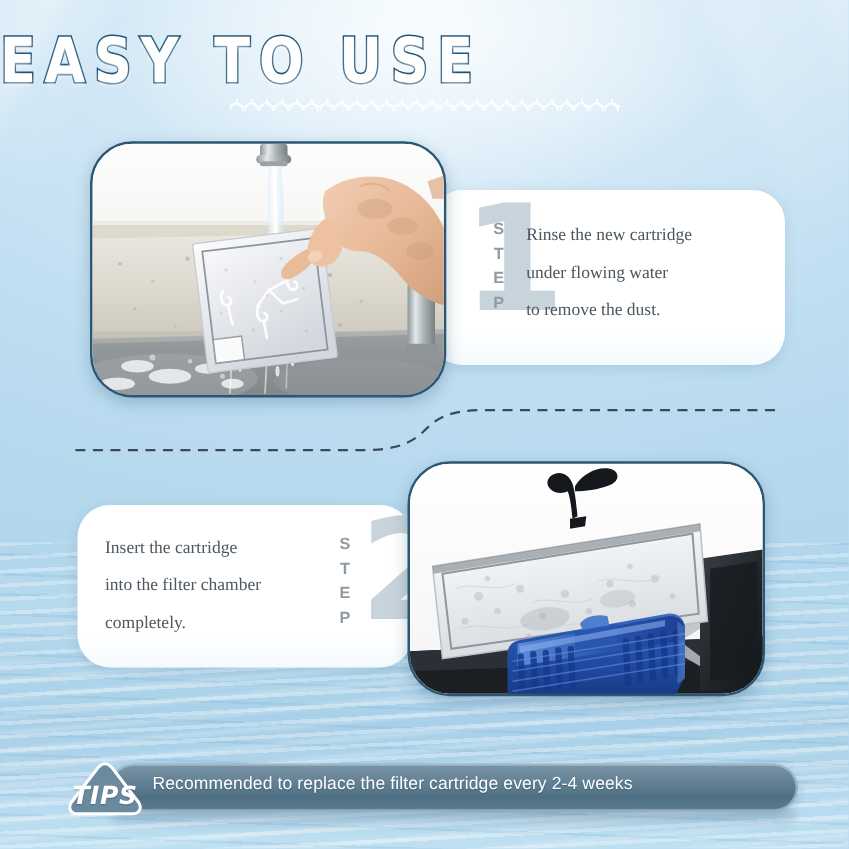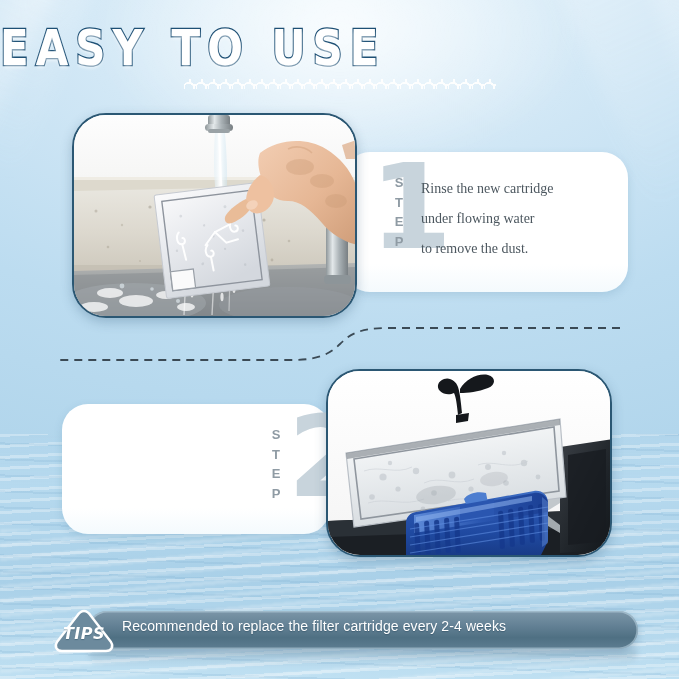--- a/index.html
+++ b/index.html
@@ -140,21 +140,21 @@
     font-size:14px; color:#ffffff;
     letter-spacing:.1px;
     text-shadow:0 1px 1px rgba(30,60,80,.4);
     white-space:nowrap;
   }
   .tips-badge { position:absolute; left:0; top:0; width:68px; height:46px; }
   .tips-badge-label {
     position:absolute; left:0; top:16px; width:68px;
     text-align:center;
     font-family:"DejaVu Sans", sans-serif;
-    font-size:16px; font-weight:bold; font-style:italic;
+    font-size:20px; font-weight:bold; font-style:italic;
     color:#ffffff;
     letter-spacing:.5px;
     text-shadow:0 1px 1px rgba(40,75,95,.45);
   }
   .tips-reflection {
     position:absolute; left:38px; top:42px; width:550px; height:16px;
     border-radius:0 0 19px 19px;
     background:linear-gradient(to bottom, rgba(110,140,160,.32), rgba(110,140,160,0));
     filter:blur(2.5px);
   }
@@ -347,20 +347,23 @@
   </div>
 </div>
 
 <div id="connector">
   <svg width="679" height="70" viewBox="0 0 679 70">
     <path d="M620 28 L388 28 C360 28, 350 34, 340 44 C330 54, 318 60, 292 60 L58 60" fill="none" stroke="#3b4a55" stroke-width="1.8" stroke-dasharray="8 6" stroke-linecap="butt"></path>
   </svg>
 </div>
 
 <div class="text-card" style="left:62px; top:404px; width:268px; height:130px;">
+  <div class="step-body" style="left:22px; top:20px;">Insert the cartridge
+into the filter chamber
+completely.</div>
   <div class="step-word" style="left:207px; top:21px;">S<br>T<br>E<br>P</div>
 </div>
 <div class="step-num" style="left:288px; top:410px; font-size:112px; z-index:1;">2</div>
 
 <div class="photo-card" style="left:326px; top:369px; width:286px; height:188px; z-index:2;">
   <div class="photo-inner">
     <svg viewBox="0 0 286 188" width="286" height="188" preserveAspectRatio="none">
       <defs>
         <linearGradient id="bgW" x1="0" y1="0" x2="0" y2="1">
           <stop offset="0%" stop-color="#ffffff"></stop>

